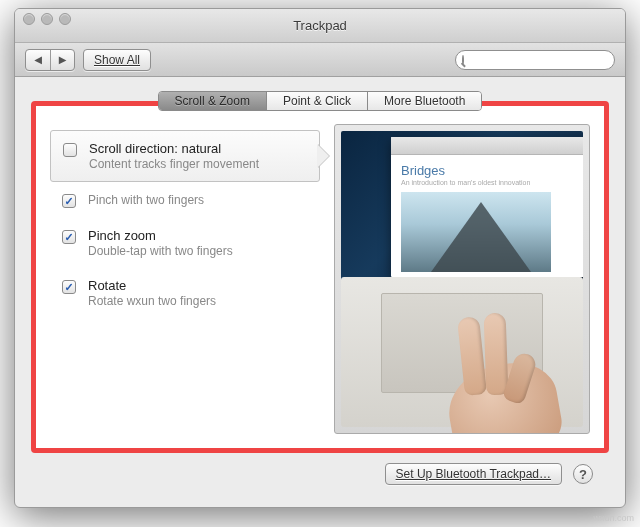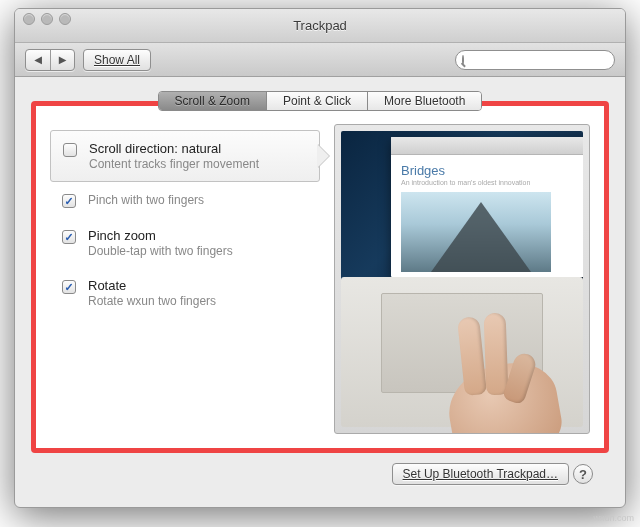--- a/index.html
+++ b/index.html
@@ -301,21 +301,21 @@
     border-radius: 11px 11px 8px 8px;
     box-shadow: inset -2px 0 3px rgba(0,0,0,0.15);
   }
   .f1 { height: 78px; left: 42px; bottom: 40px; transform: rotate(-6deg); }
   .f2 { height: 82px; left: 66px; bottom: 40px; transform: rotate(-2deg); }
   .f3 { height: 50px; left: 90px; bottom: 32px; transform: rotate(18deg); background: linear-gradient(#dab89e, #c89878); }
   .footer {
     display: flex;
     justify-content: flex-end;
     align-items: center;
-    gap: 4px;
+    gap: 11px;
     padding: 10px 16px 0;
   }
   .help {
     width: 20px; height: 20px;
     border: 1px solid #8a8a8a;
     border-radius: 50%;
     background: linear-gradient(#fdfdfd,#e2e2e2);
     display: flex; align-items: center; justify-content: center;
     font-size: 13px; color: #555;
     font-weight: bold;

